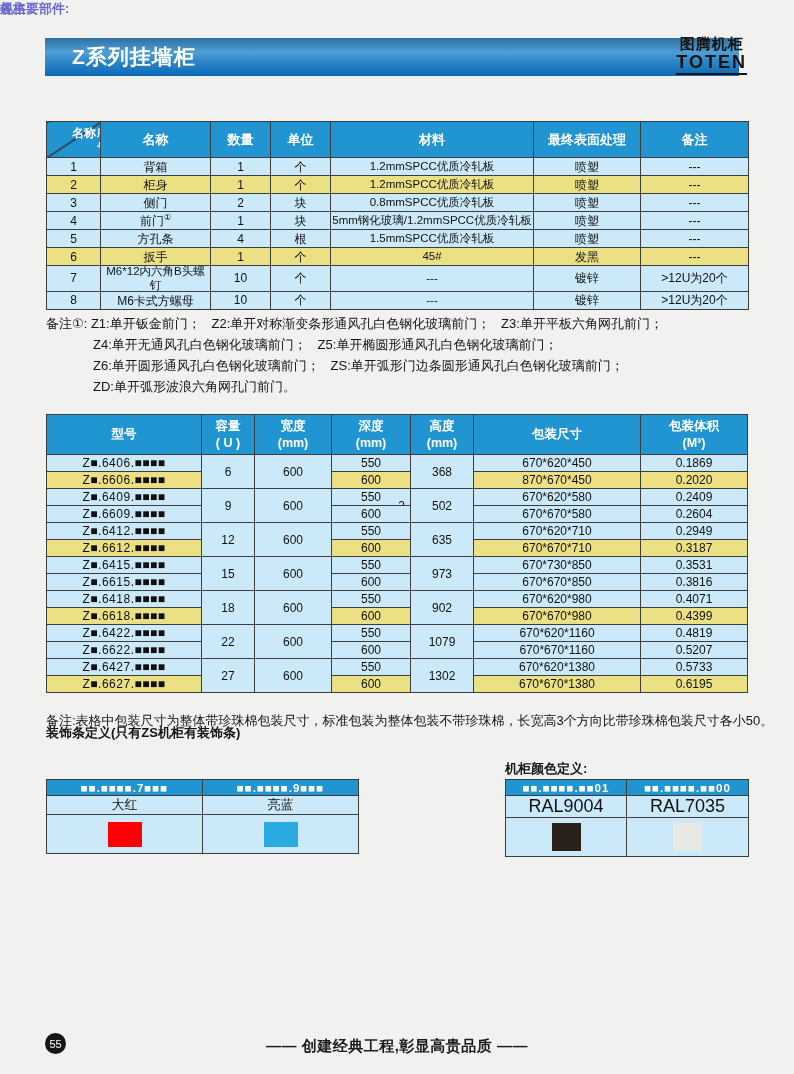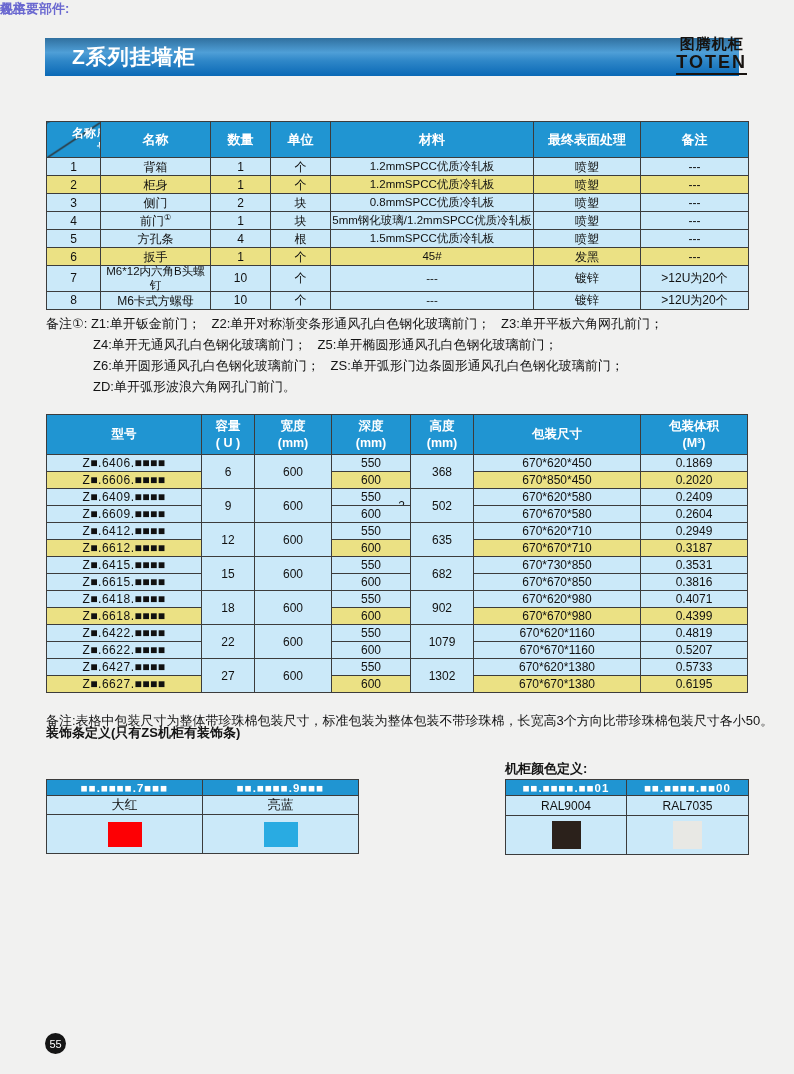--- a/index.html
+++ b/index.html
@@ -52,21 +52,21 @@
   .stray2{position:absolute;right:5px;bottom:-7px;font-size:12px;z-index:4;}
 
   #specs-note{position:absolute;left:46px;top:712px;font-size:13px;color:#141414;}
 
   
   .subhead{position:absolute;font-size:13px;font-weight:bold;color:#141414;}
   #trim-table{position:absolute;left:46px;top:779px;width:312px;font-size:13px;}
   #color-table{position:absolute;left:505px;top:779px;width:243px;font-size:13px;}
   .code-row th{height:15px;font-size:11.5px;letter-spacing:1px;font-weight:bold;}
   .name-row td{height:18px;margin-top:26px;}
-  .ral-row td{height:19px;font-size:12px;}
+  .ral-row td{height:19px;font-size:18px;}
   .swatch-row td{height:38px;}
   .swatch{display:inline-block;vertical-align:middle;}
   .sw-red{width:34px;height:25px;background:#fd0004;}
   .sw-blue{width:34px;height:25px;background:#29abe2;}
   .sw-black{width:29px;height:28px;background:#2b211b;}
   .sw-gray{width:29px;height:28px;background:#e8e8e4;}
 
   
   .pagenum{position:absolute;left:45px;top:1033px;width:21px;height:21px;border-radius:50%;
            background:#151515;color:#fff;font-size:11px;font-weight:normal;
@@ -228,21 +228,21 @@
       <td rowspan="2" class="blue">6</td>
       <td rowspan="2" class="blue">600</td>
       <td>550</td>
       <td rowspan="2" class="blue">368</td>
       <td>670*620*450</td>
       <td>0.1869</td>
     </tr>
     <tr class="yellow">
       <td class="model">Z■.6606.■■■■</td>
       <td>600</td>
-      <td>670*850*450</td>
+      <td>870*670*450</td>
       <td>0.2020</td>
     </tr>
 
     <tr class="blue">
       <td class="model">Z■.6409.■■■■</td>
       <td rowspan="2" class="blue">9</td>
       <td rowspan="2" class="blue">600</td>
       <td class="depth-cell">
         <span>550</span>
         <span class="stray2">2</span>
@@ -272,21 +272,21 @@
       <td>600</td>
       <td>670*670*710</td>
       <td>0.3187</td>
     </tr>
 
     <tr class="blue">
       <td class="model">Z■.6415.■■■■</td>
       <td rowspan="2" class="blue">15</td>
       <td rowspan="2" class="blue">600</td>
       <td>550</td>
-      <td rowspan="2" class="blue">682</td>
+      <td rowspan="2" class="blue">973</td>
       <td>670*730*850</td>
       <td>0.3531</td>
     </tr>
     <tr class="blue">
       <td class="model">Z■.6615.■■■■</td>
       <td>600</td>
       <td>670*670*850</td>
       <td>0.3816</td>
     </tr>
 
@@ -380,14 +380,15 @@
       <td class="blue">RAL7035</td>
     </tr>
     <tr class="swatch-row">
       <td class="blue"><span class="swatch sw-black"></span></td>
       <td class="blue"><span class="swatch sw-gray"></span></td>
     </tr>
   </tbody>
     </table>
 
   <div class="pagenum">55</div>
+  <div class="slogan">—— 创建经典工程,彰显高贵品质 ——</div>
 
 </div>
 
 </body></html>

